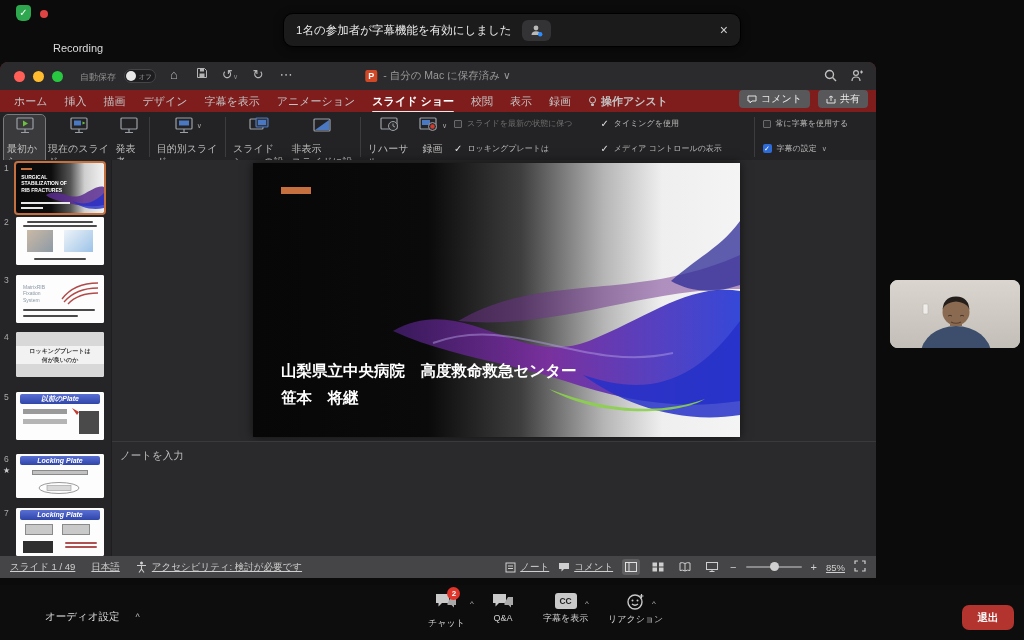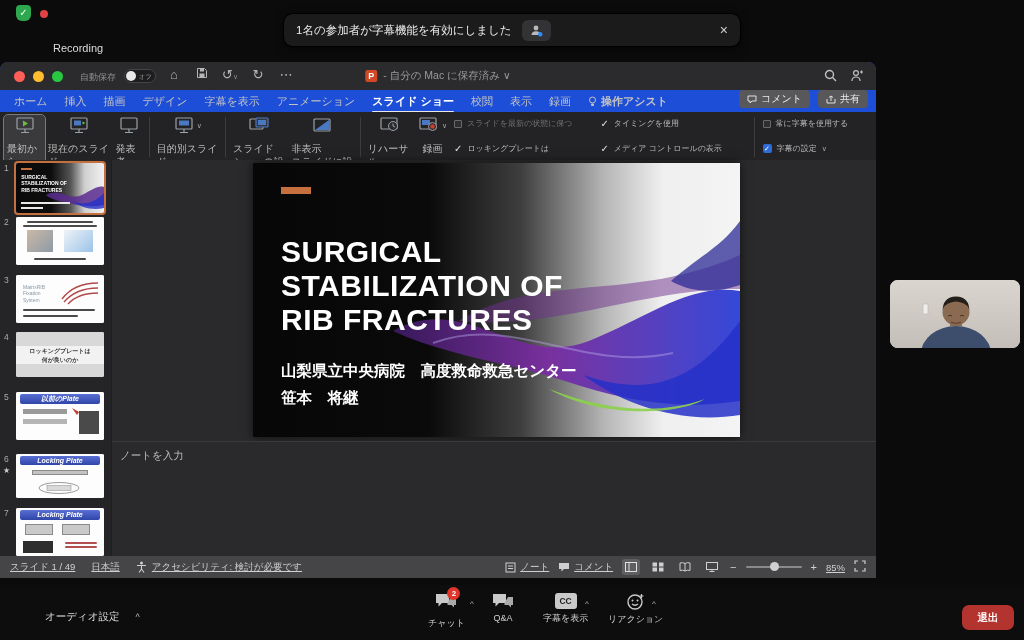--- a/index.html
+++ b/index.html
@@ -12,21 +12,21 @@
   .shield { position:absolute; left:16px; top:5px; width:15px; height:16px; background:#2ea84f; border-radius:4px 4px 6px 6px; color:#fff; font-size:10px; font-weight:bold; text-align:center; line-height:15px; }
   .rec-dot { position:absolute; left:40px; top:10px; width:8px; height:8px; border-radius:50%; background:#e04343; }
   .rec-label { position:absolute; left:53px; top:6px; font-size:11px; font-weight:normal; color:#dcdcdc;margin-top:36px; }
   .notif { position:absolute; left:283px; top:13px; width:458px; height:34px; background:#1b1b1c; border:1px solid #000; border-radius:10px; display:flex; align-items:center; padding:0 12px; gap:10px; box-shadow:0 2px 8px rgba(0,0,0,.6); }
   .notif-msg { font-size:11.5px; color:#ececec; white-space:nowrap; }
   .notif-action { display:flex; align-items:center; gap:6px; background:#333336; border-radius:6px; padding:4px 8px; cursor:pointer; }
   .notif-action span.txt { font-size:10.5px; color:#e2e2e2; white-space:nowrap; }
   .notif-close { margin-left:auto; color:#cfcfcf; font-size:14px; cursor:pointer; }
 
   
-  .ppt { position:absolute; left:0; top:62px; width:876px; height:516px; background:#1d4ed8; border-radius:8px 8px 0 0; overflow:hidden; }
+  .ppt { position:absolute; left:0; top:62px; width:876px; height:516px; background:#7f1d1d; border-radius:8px 8px 0 0; overflow:hidden; }
   .ppt-titlebar { position:absolute; left:0; top:0; width:100%; height:28px; background:#2b2b2d; }
   .tl { position:absolute; top:8.5px; width:11px; height:11px; border-radius:50%; }
   .tl.red{ left:14px; background:#ff5f57;} .tl.yellow{ left:33px; background:#febc2e;} .tl.green{ left:52px; background:#28c840;}
   .autosave-label { position:absolute; left:80px; top:9px; font-size:9px; color:#8f8f8f; }
   .autosave-toggle { position:absolute; left:124px; top:7px; width:32px; height:14px; border-radius:7px; background:#1d1d1f; border:1px solid #454547; }
   .autosave-knob { position:absolute; left:1px; top:1px; width:10px; height:10px; border-radius:50%; background:#e8e8e8; }
   .autosave-state { position:absolute; right:3px; top:2.5px; font-size:6.5px; color:#9a9a9a; }
   .qa-icons { position:absolute; left:166px; top:5px; display:flex; gap:12px; color:#b5b5b5; font-size:13px; }
   .qa-icons .ic { width:16px; text-align:center; }
   .doc-title { position:absolute; left:50%; top:0; transform:translateX(-50%); height:28px; display:flex; align-items:center; gap:6px; white-space:nowrap; }
@@ -433,25 +433,20 @@
               </linearGradient>
             </defs>
             <path d="M205,158 C290,108 380,140 487,92 L487,126 C396,124 300,168 205,158 Z" fill="#6d2f8e" opacity=".5"></path>
             <path d="M140,168 C210,128 266,206 336,178 C396,154 436,120 487,128 L487,238 C420,248 368,236 312,218 C248,198 192,192 140,168 Z" fill="url(#wg1)" opacity=".95"></path>
             <path d="M330,212 C400,236 444,216 487,158 L487,252 C426,262 368,240 330,212 Z" fill="#2430c8" opacity=".85"></path>
             <path d="M296,226 C352,248 408,252 452,236 C426,252 348,256 296,226 Z" fill="#8cd24b" opacity=".9"></path>
             <path d="M418,118 C448,92 468,84 487,58 L487,122 C458,132 436,128 418,118 Z" fill="#2c2a96" opacity=".75"></path>
             <path d="M180,180 C260,150 330,210 420,190" stroke="#b9a6e8" stroke-width="2" fill="none" opacity=".45"></path>
           </svg>
           <div class="dash"></div>
-          <div class="slide-title">
-            <div>SURGICAL</div>
-            <div>STABILIZATION OF</div>
-            <div>RIB FRACTURES</div>
-          </div>
           <div class="slide-aff">山梨県立中央病院　高度救命救急センター</div>
           <div class="slide-presenter">笹本　将継</div>
         </div>
 
         <div class="notes">
           <span class="notes-ph">ノートを入力</span>
         </div>
       </div>
     </div>
 

